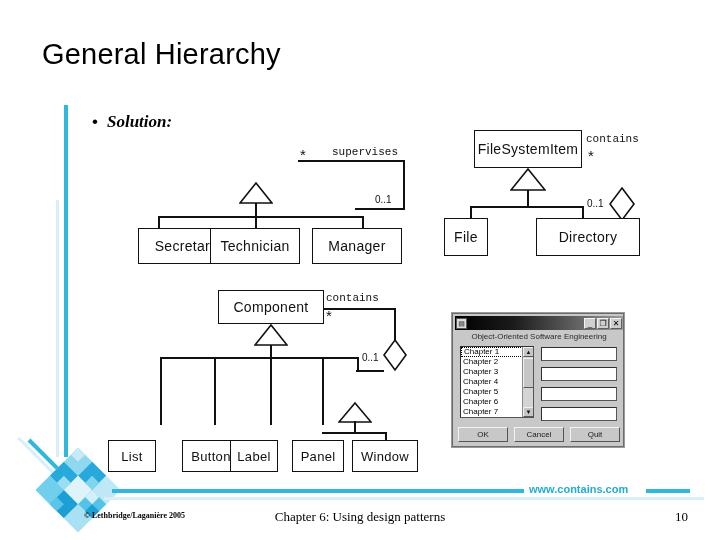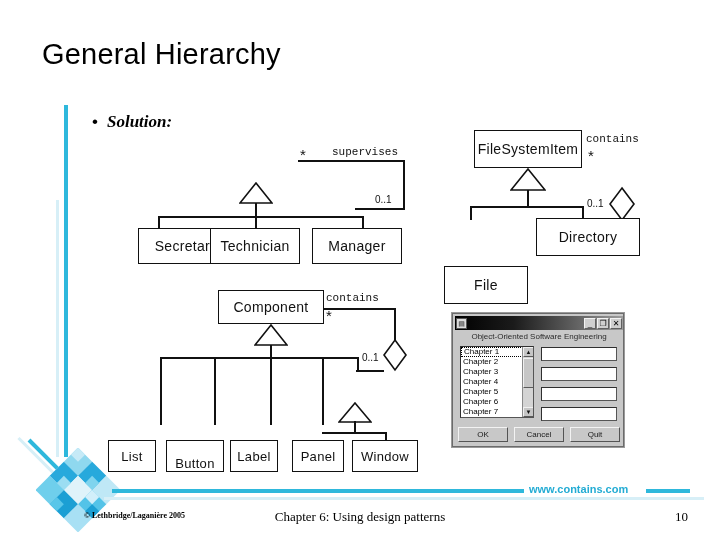--- a/index.html
+++ b/index.html
@@ -420,21 +420,21 @@
     <div class="line v" style="left:83px; top:60px; height:17px;"></div>
     <div class="line h" style="left:26px; top:76px; width:114px;"></div>
     <div class="line v" style="left:26px; top:76px; height:14px;"></div>
     <div class="line v" style="left:138px; top:76px; height:14px;"></div>
 
     <svg class="diamond" style="left:164px; top:56px;" width="28" height="36" viewBox="0 0 28 36">
       <polygon points="14,2 26,18 14,34 2,18" fill="#ffffff" stroke="#111" stroke-width="1.6"></polygon>
     </svg>
     <span class="mult" style="left:143px; top:68px;">0..1</span>
 
-    <div class="box" style="left:0px; top:88px; width:84px; height:38px;margin-top:48px;">
+    <div class="box" style="left:0px; top:88px; width:44px; height:38px;">
       <span>File</span>
     </div>
     <div class="box" style="left:92px; top:88px; width:104px; height:38px;">
       <span>Directory</span>
     </div>
   </div>
 
   <div class="uml" id="diagram-component" style="left:104px; top:290px; width:330px; height:170px;">
 
     <div class="box" style="left:114px; top:0px; width:106px; height:34px;">
@@ -469,21 +469,21 @@
     <svg class="tri" style="left:234px; top:112px;" width="34" height="21" viewBox="0 0 34 21">
       <polygon points="17,1 33,20 1,20" fill="#ffffff" stroke="#111" stroke-width="1.6"></polygon>
     </svg>
     <div class="line v" style="left:250px; top:131px; height:12px;"></div>
     <div class="line h" style="left:218px; top:142px; width:64px;"></div>
     <div class="line v" style="left:281px; top:142px; height:10px;"></div>
 
     <div class="box small" style="left:4px; top:150px; width:48px; height:32px;">
       <span>List</span>
     </div>
-    <div class="box small" style="left:62px; top:150px; width:58px; height:32px;align-items:flex-end;">
+    <div class="box small" style="left:78px; top:150px; width:58px; height:32px;">
       <span>Button</span>
     </div>
     <div class="box small" style="left:126px; top:150px; width:48px; height:32px;">
       <span>Label</span>
     </div>
     <div class="box small" style="left:188px; top:150px; width:52px; height:32px;">
       <span>Panel</span>
     </div>
     <div class="box small" style="left:248px; top:150px; width:66px; height:32px;">
       <span>Window</span>

